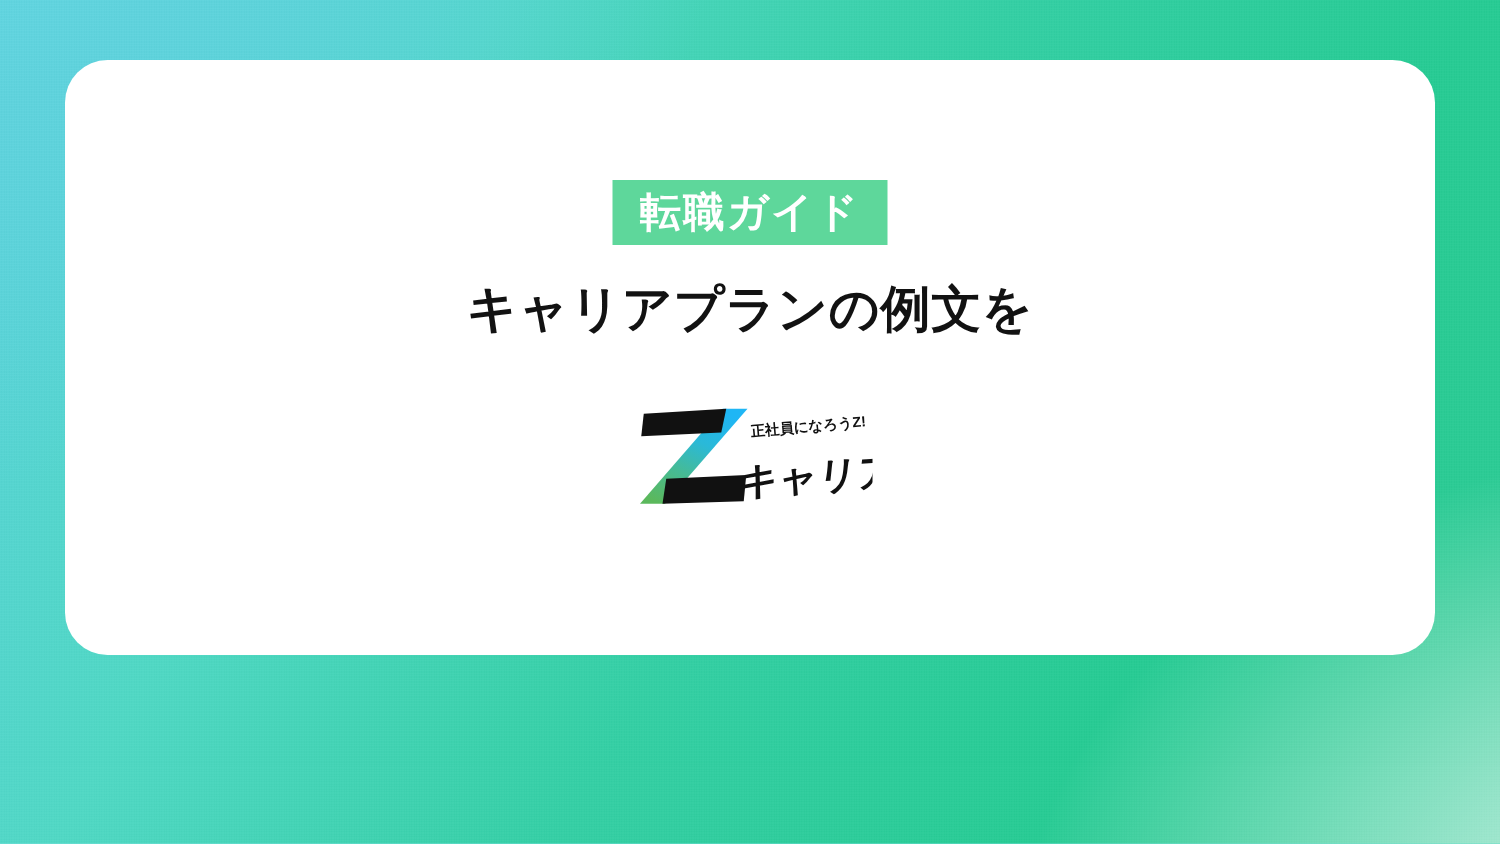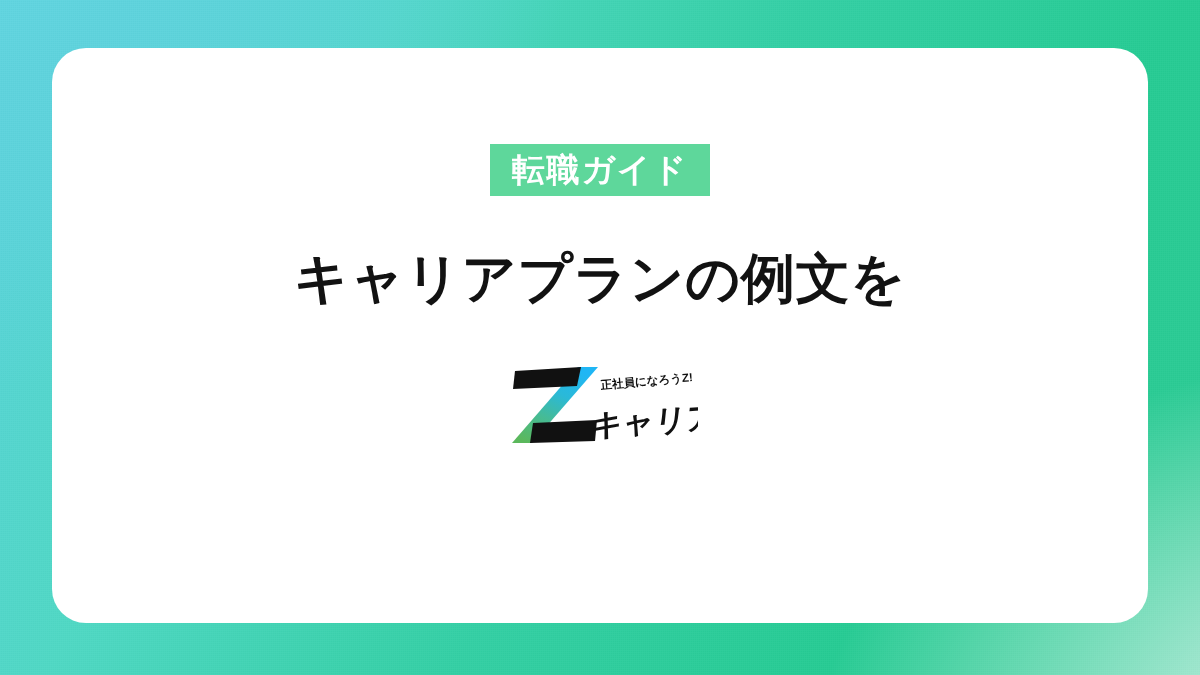--- a/index.html
+++ b/index.html
@@ -34,21 +34,21 @@
       repeating-linear-gradient(0deg, rgba(255,255,255,0.10) 0px, rgba(255,255,255,0.10) 1px, rgba(0,0,0,0.04) 1px, rgba(0,0,0,0.04) 2px),
       repeating-linear-gradient(90deg, rgba(255,255,255,0.10) 0px, rgba(255,255,255,0.10) 1px, rgba(0,0,0,0.04) 1px, rgba(0,0,0,0.04) 2px);
   }
 
   
   #card {
     position:absolute;
     left:52px;
     top:48px;
     width:1096px;
-    height:575px;
+    height:476px;
     background:#ffffff;
     border-radius:34px;
     display:flex;
     flex-direction:column;
     align-items:center;
   }
 
   
   #badge {
     margin-top:96px;
@@ -59,24 +59,24 @@
     font-size:33px;
     font-weight:700;
     letter-spacing:0.055em;
     line-height:52px;
     white-space:nowrap;
     display:block;
   }
 
   
   #headline {
-    margin-top:44px;
+    margin-top:24px;
     text-align:center;
     color:#121212;
-    font-size:54px;
+    font-size:40px;
     font-weight:700;
     letter-spacing:0.012em;
     line-height:1.42;
   }
   #headline .hl-line { display:block; white-space:nowrap; }
 
   
   #logo {
     margin-top:46px;
     width:196px;

